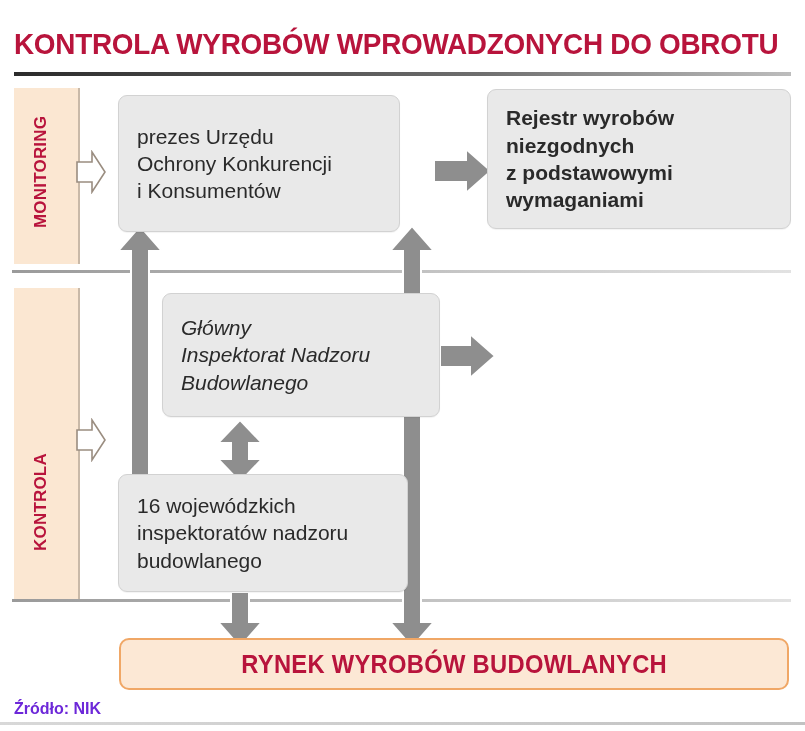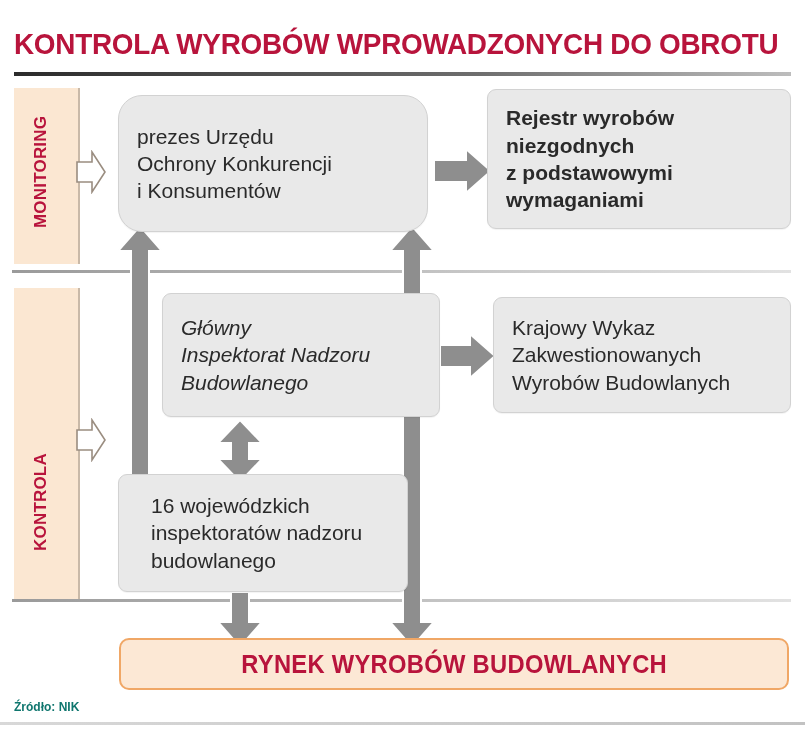--- a/index.html
+++ b/index.html
@@ -91,21 +91,21 @@
     color:#b8143c;
     font-weight:bold;
     font-size:25px;
     letter-spacing:0.3px;
     transform:scaleX(0.95);
   }
 
   
   .source{
     position:absolute;left:14px;top:700px;
-    font-size:12px;font-weight:bold;color:#0f766e;
+    font-size:16px;font-weight:bold;color:#6d28d9;
   }
   .credit{
     position:absolute;left:775px;top:696px;
     font-size:12px;font-weight:bold;color:#3a3a3a;padding-left:39px;
   }
   .footer-rule{
     position:absolute;left:0px;top:722px;width:805px;height:3px;
     background:linear-gradient(to right,#d8d8d8,#c2c2c2);
   }
 
@@ -147,46 +147,41 @@
 
     <polygon class="arr" points="231,443 218,443 240,420 262,443 249,443 249,459 262,459 240,482 218,459 231,459"></polygon>
 
     <polygon class="arr" points="231,592 231,622 218,622 240,647 262,622 249,622 249,592"></polygon>
 
     <polygon class="arr" points="434,160 466,160 466,149 491,171 466,193 466,182 434,182"></polygon>
 
     <polygon class="arr" points="440,345 470,345 470,334 495,356 470,378 470,367 440,367"></polygon>
   </svg>
 
-  <div class="box" style="left:118px;top:95px;width:310px;height:137px;border-radius:24px;">
+  <div class="box" style="left:118px;top:95px;width:282px;height:137px;">
     <span class="txt">prezes Urzędu
 Ochrony Konkurencji
 i Konsumentów</span>
   </div>
 
   <div class="box bold" style="left:487px;top:89px;width:304px;height:140px;">
     <span class="txt">Rejestr wyrobów
 niezgodnych
 z podstawowymi
 wymaganiami</span>
   </div>
 
   <div class="box" style="left:162px;top:293px;width:278px;height:124px;font-style:italic;">
     <span class="txt">Główny
 Inspektorat Nadzoru
 Budowlanego</span>
   </div>
 
-  <div class="box" style="left:493px;top:297px;width:298px;height:116px;">
-    <span class="txt">Krajowy Wykaz
-Zakwestionowanych
-Wyrobów Budowlanych</span>
-  </div>
 
-  <div class="box" style="left:118px;top:474px;width:290px;height:118px;padding-left:14px;">
+  <div class="box" style="left:118px;top:474px;width:290px;height:118px;">
     <span class="txt">16 wojewódzkich
 inspektoratów nadzoru
 budowlanego</span>
   </div>
 
   <div class="market" style="left:119px;top:638px;width:670px;height:52px;">
     <span class="txt">RYNEK WYROBÓW BUDOWLANYCH</span>
   </div>
 
   <div class="source">Źródło: NIK</div>

